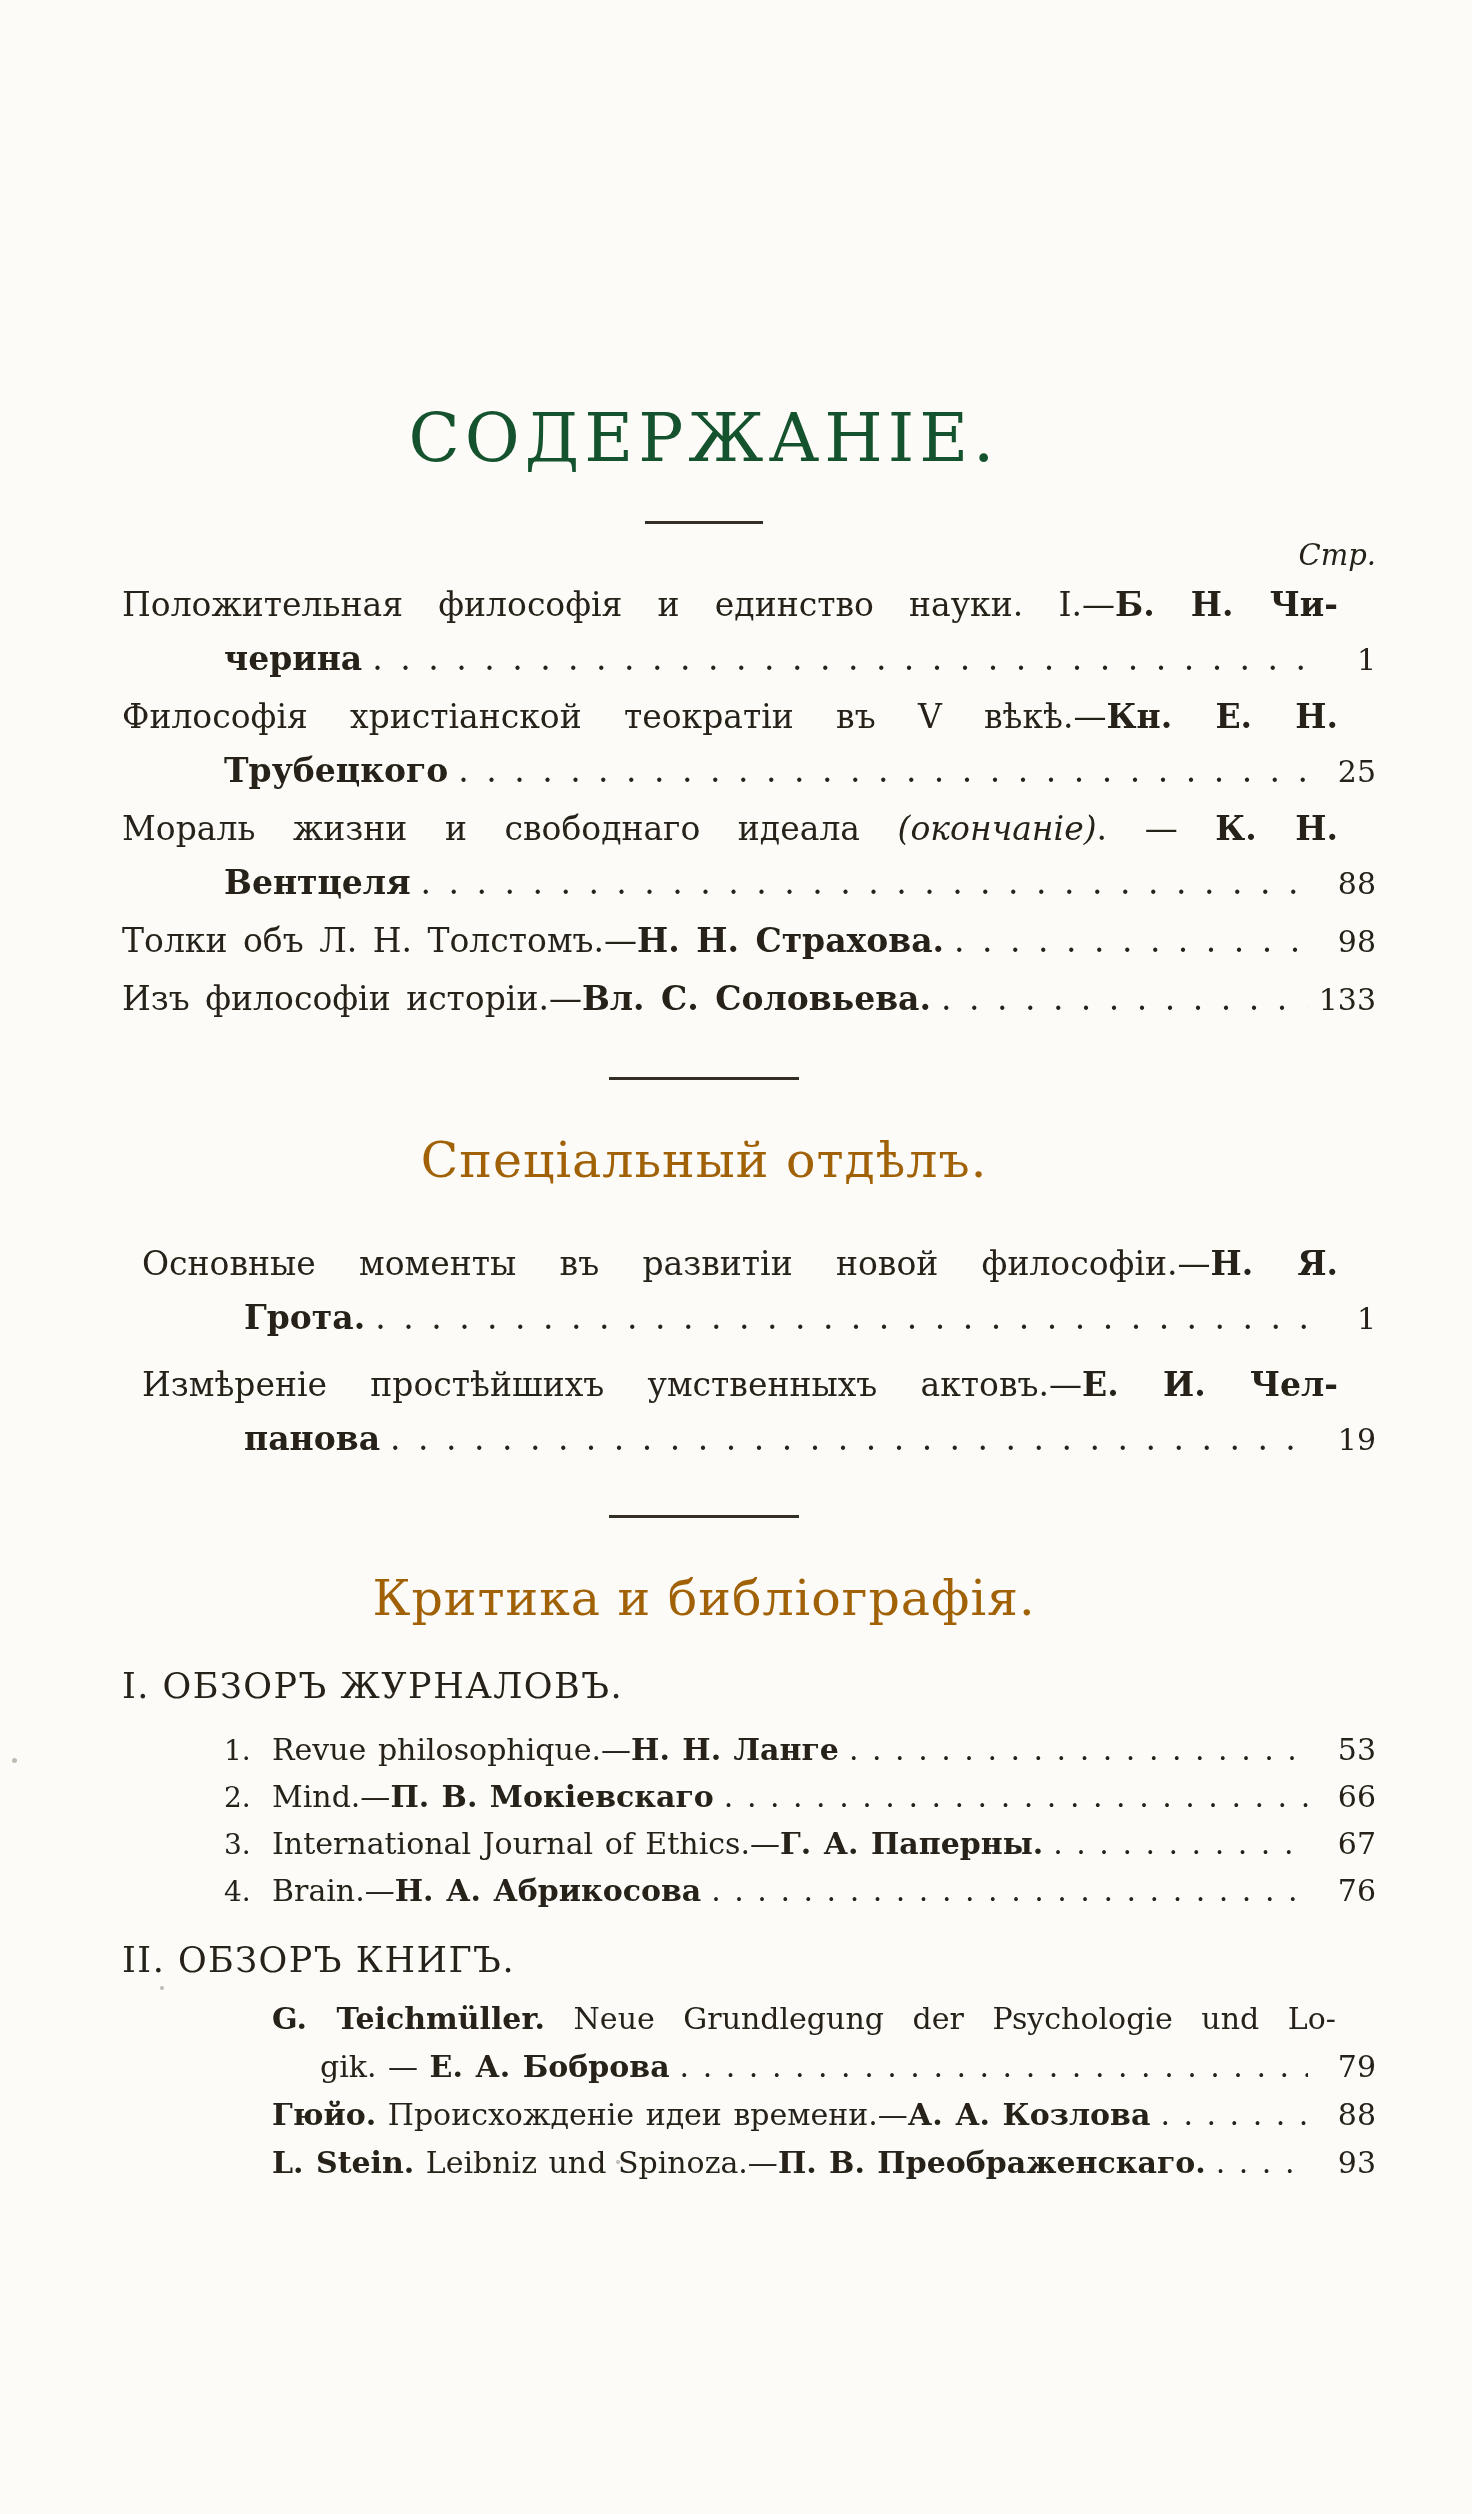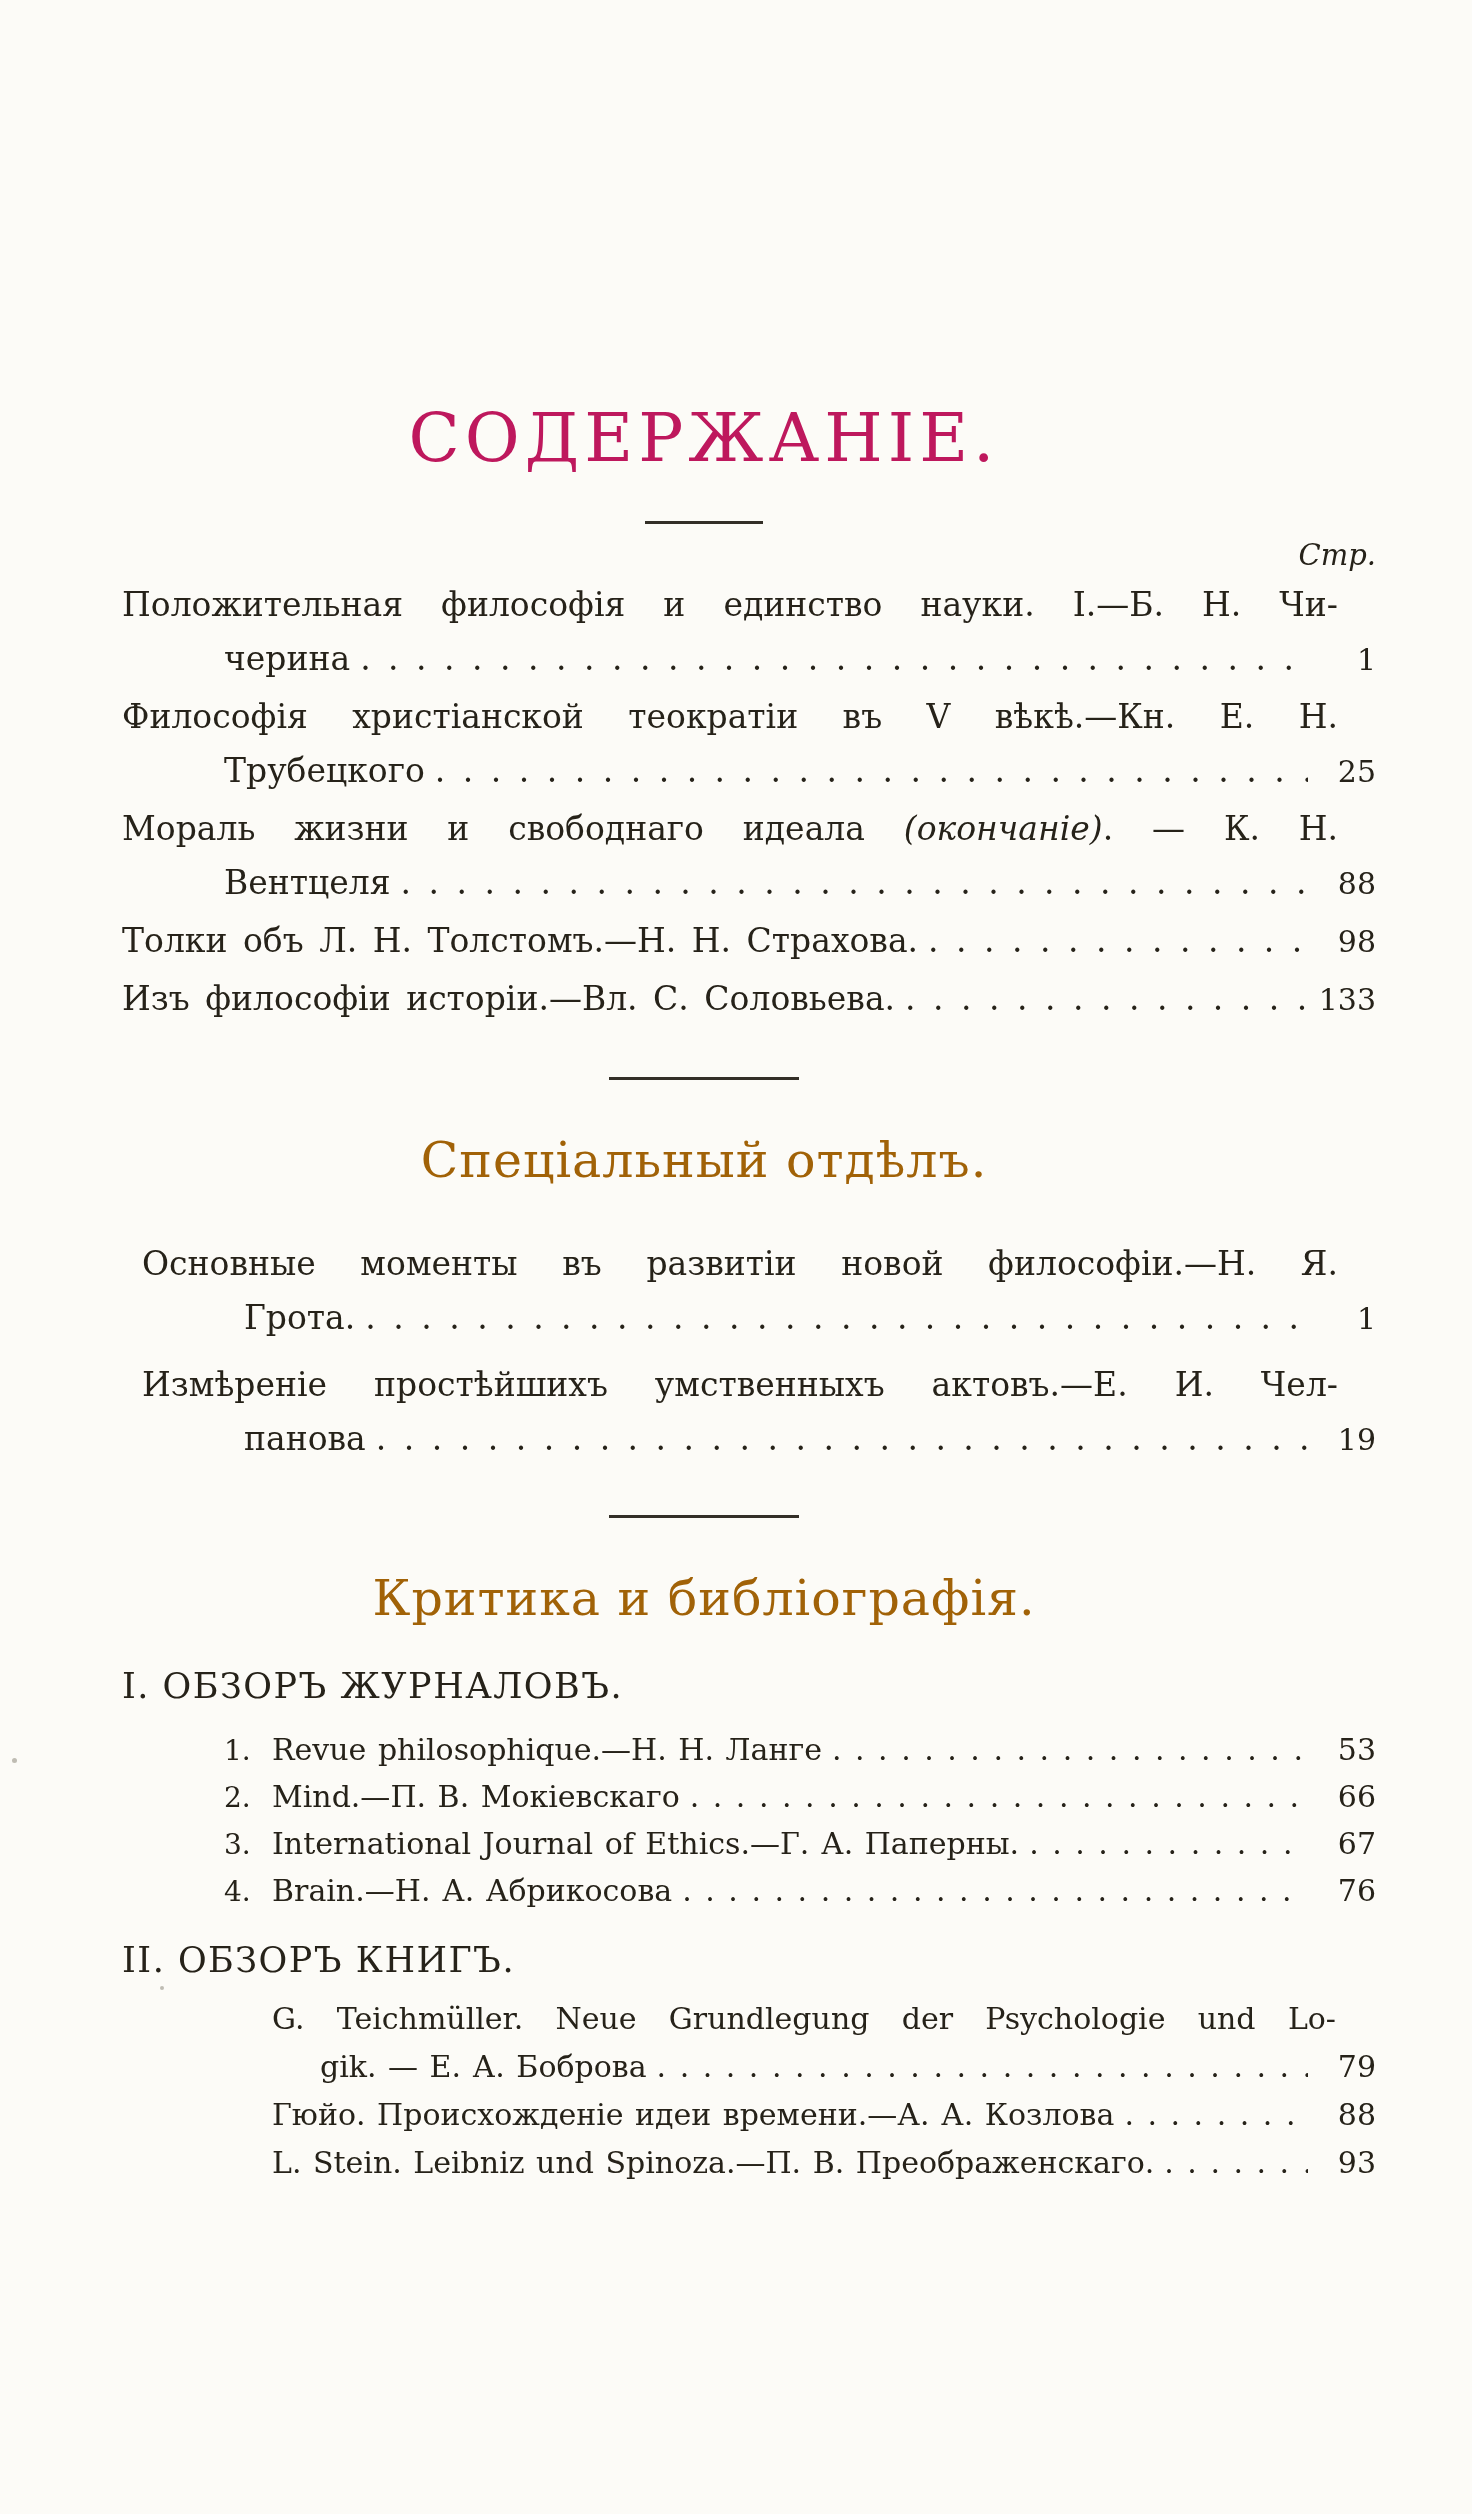--- a/index.html
+++ b/index.html
@@ -24,21 +24,21 @@
   }
   .head-col { width: 1164px; }
 
   h1.title {
     font-size: 67px;
     font-weight: 400;
     letter-spacing: 5px;
     text-align: center;
     margin: 400px 0 0 0;
     line-height: 1.15;
-    color: #be185d;
+    color: #14532d;
   }
   .rule { background: #332f27; height: 3px; }
   .rule-title { width: 118px; margin: 44px auto 0 auto; }
   .rule-section { width: 190px; margin: 0 auto; }
   .divider-1 { margin-top: 50px; }
   .divider-2 { margin-top: 48px; }
 
   .str-row {
     text-align: right;
     font-style: italic;
@@ -98,21 +98,21 @@
     text-align: justify;
     text-align-last: justify;
     white-space: normal;
   }
   .journals-toc .toc-line { padding-left: 102px; }
   .books-toc .toc-line { padding-left: 150px; }
   .books-toc .toc-line.hang { padding-left: 198px; }
   .books-toc .toc-line.full { padding-right: 40px; }
 
   .line-text { white-space: nowrap; }
-  .seg-bold { font-weight: 400; }
+  .seg-bold { font-weight: 700; }
   .seg-italic { font-style: italic; }
   .entry-num { flex: 0 0 48px; font-size: 28px; }
   .leader {
     flex: 1 1 0;
     min-width: 0;
     overflow: hidden;
     white-space: nowrap;
     padding-left: 10px;
     letter-spacing: 1px;
   }

